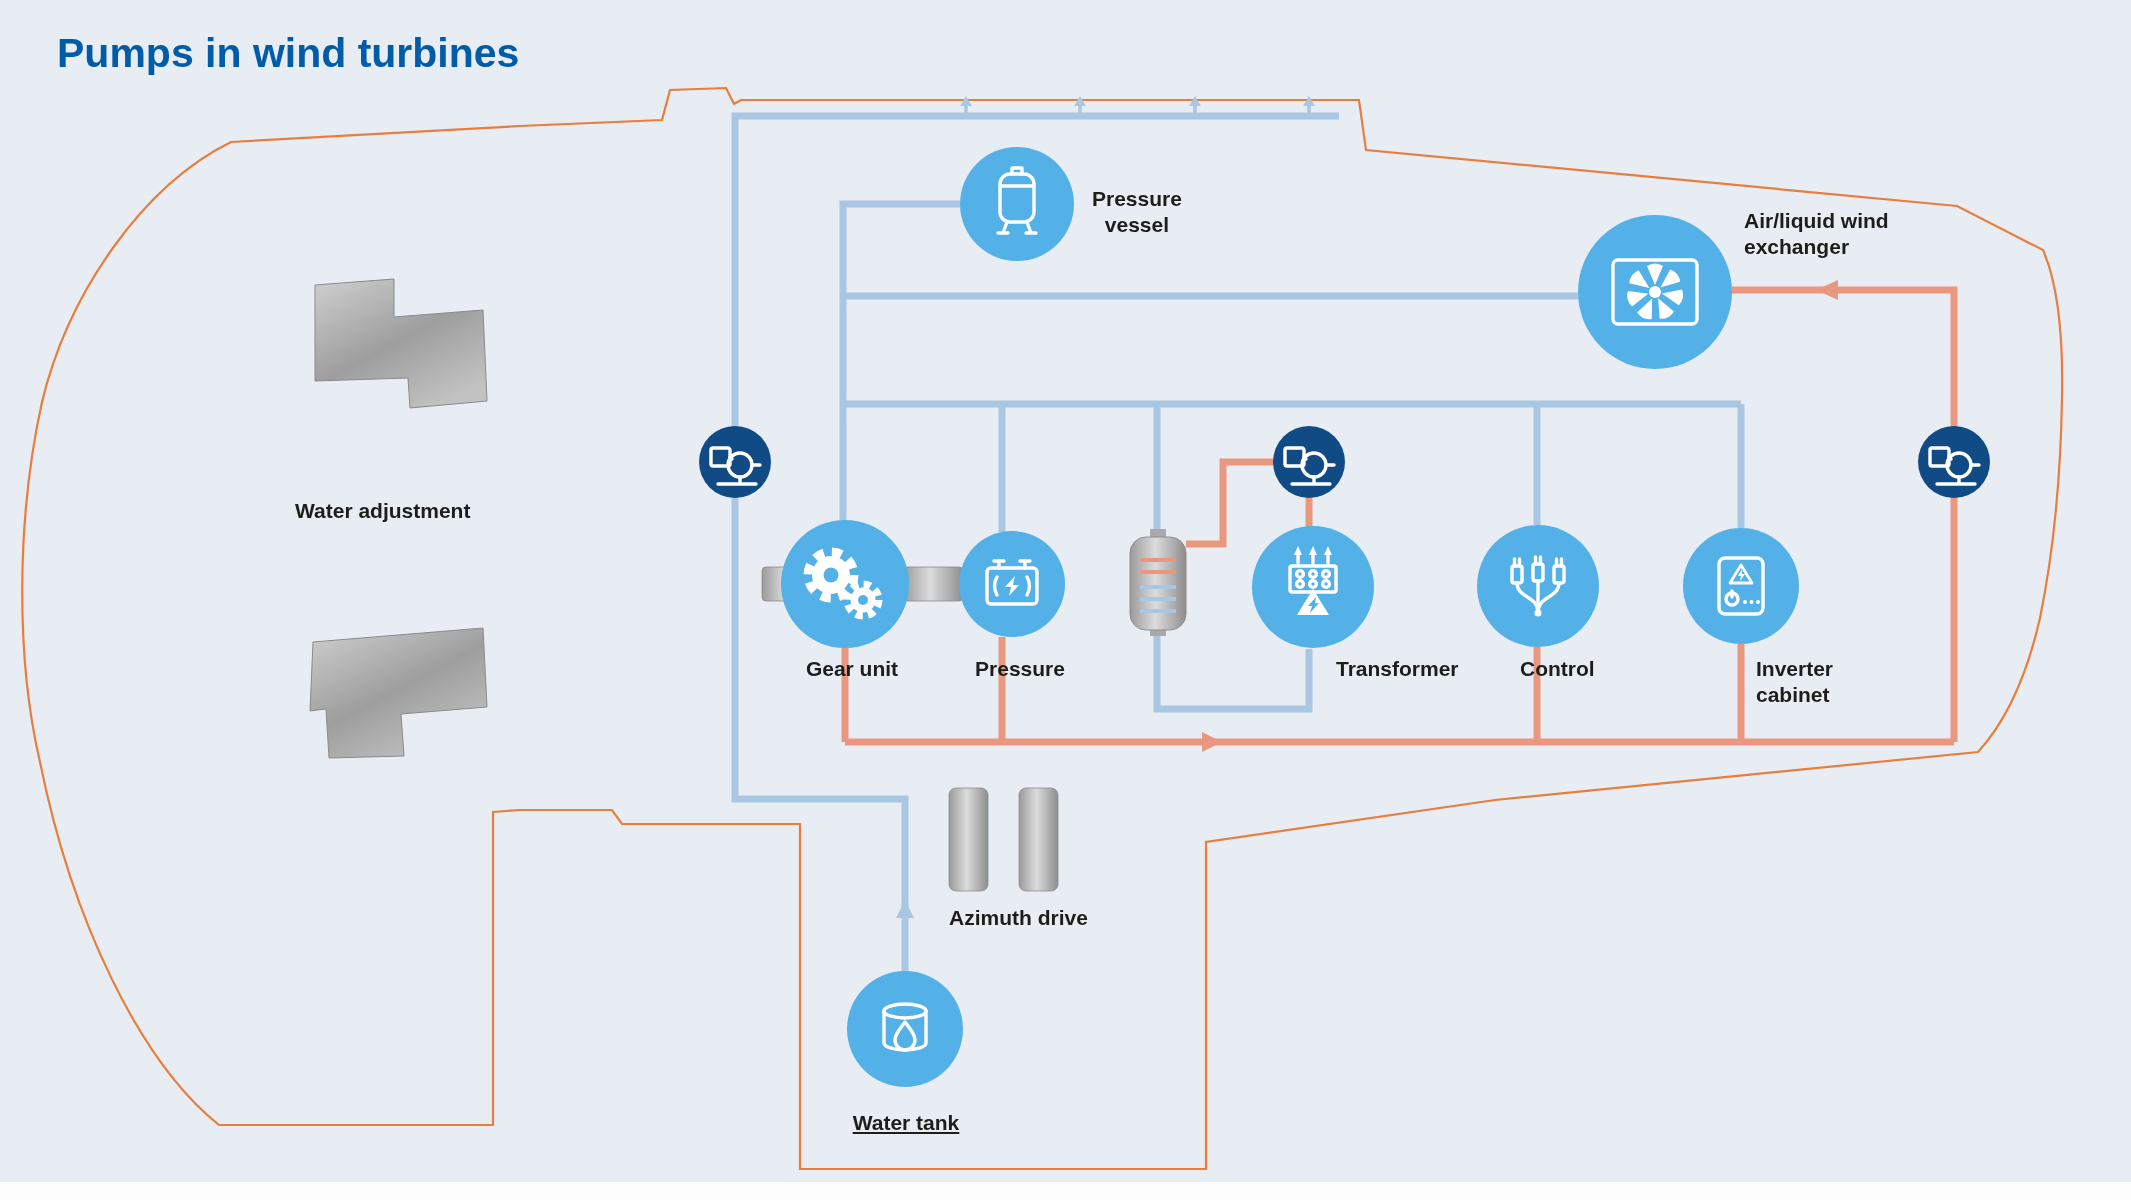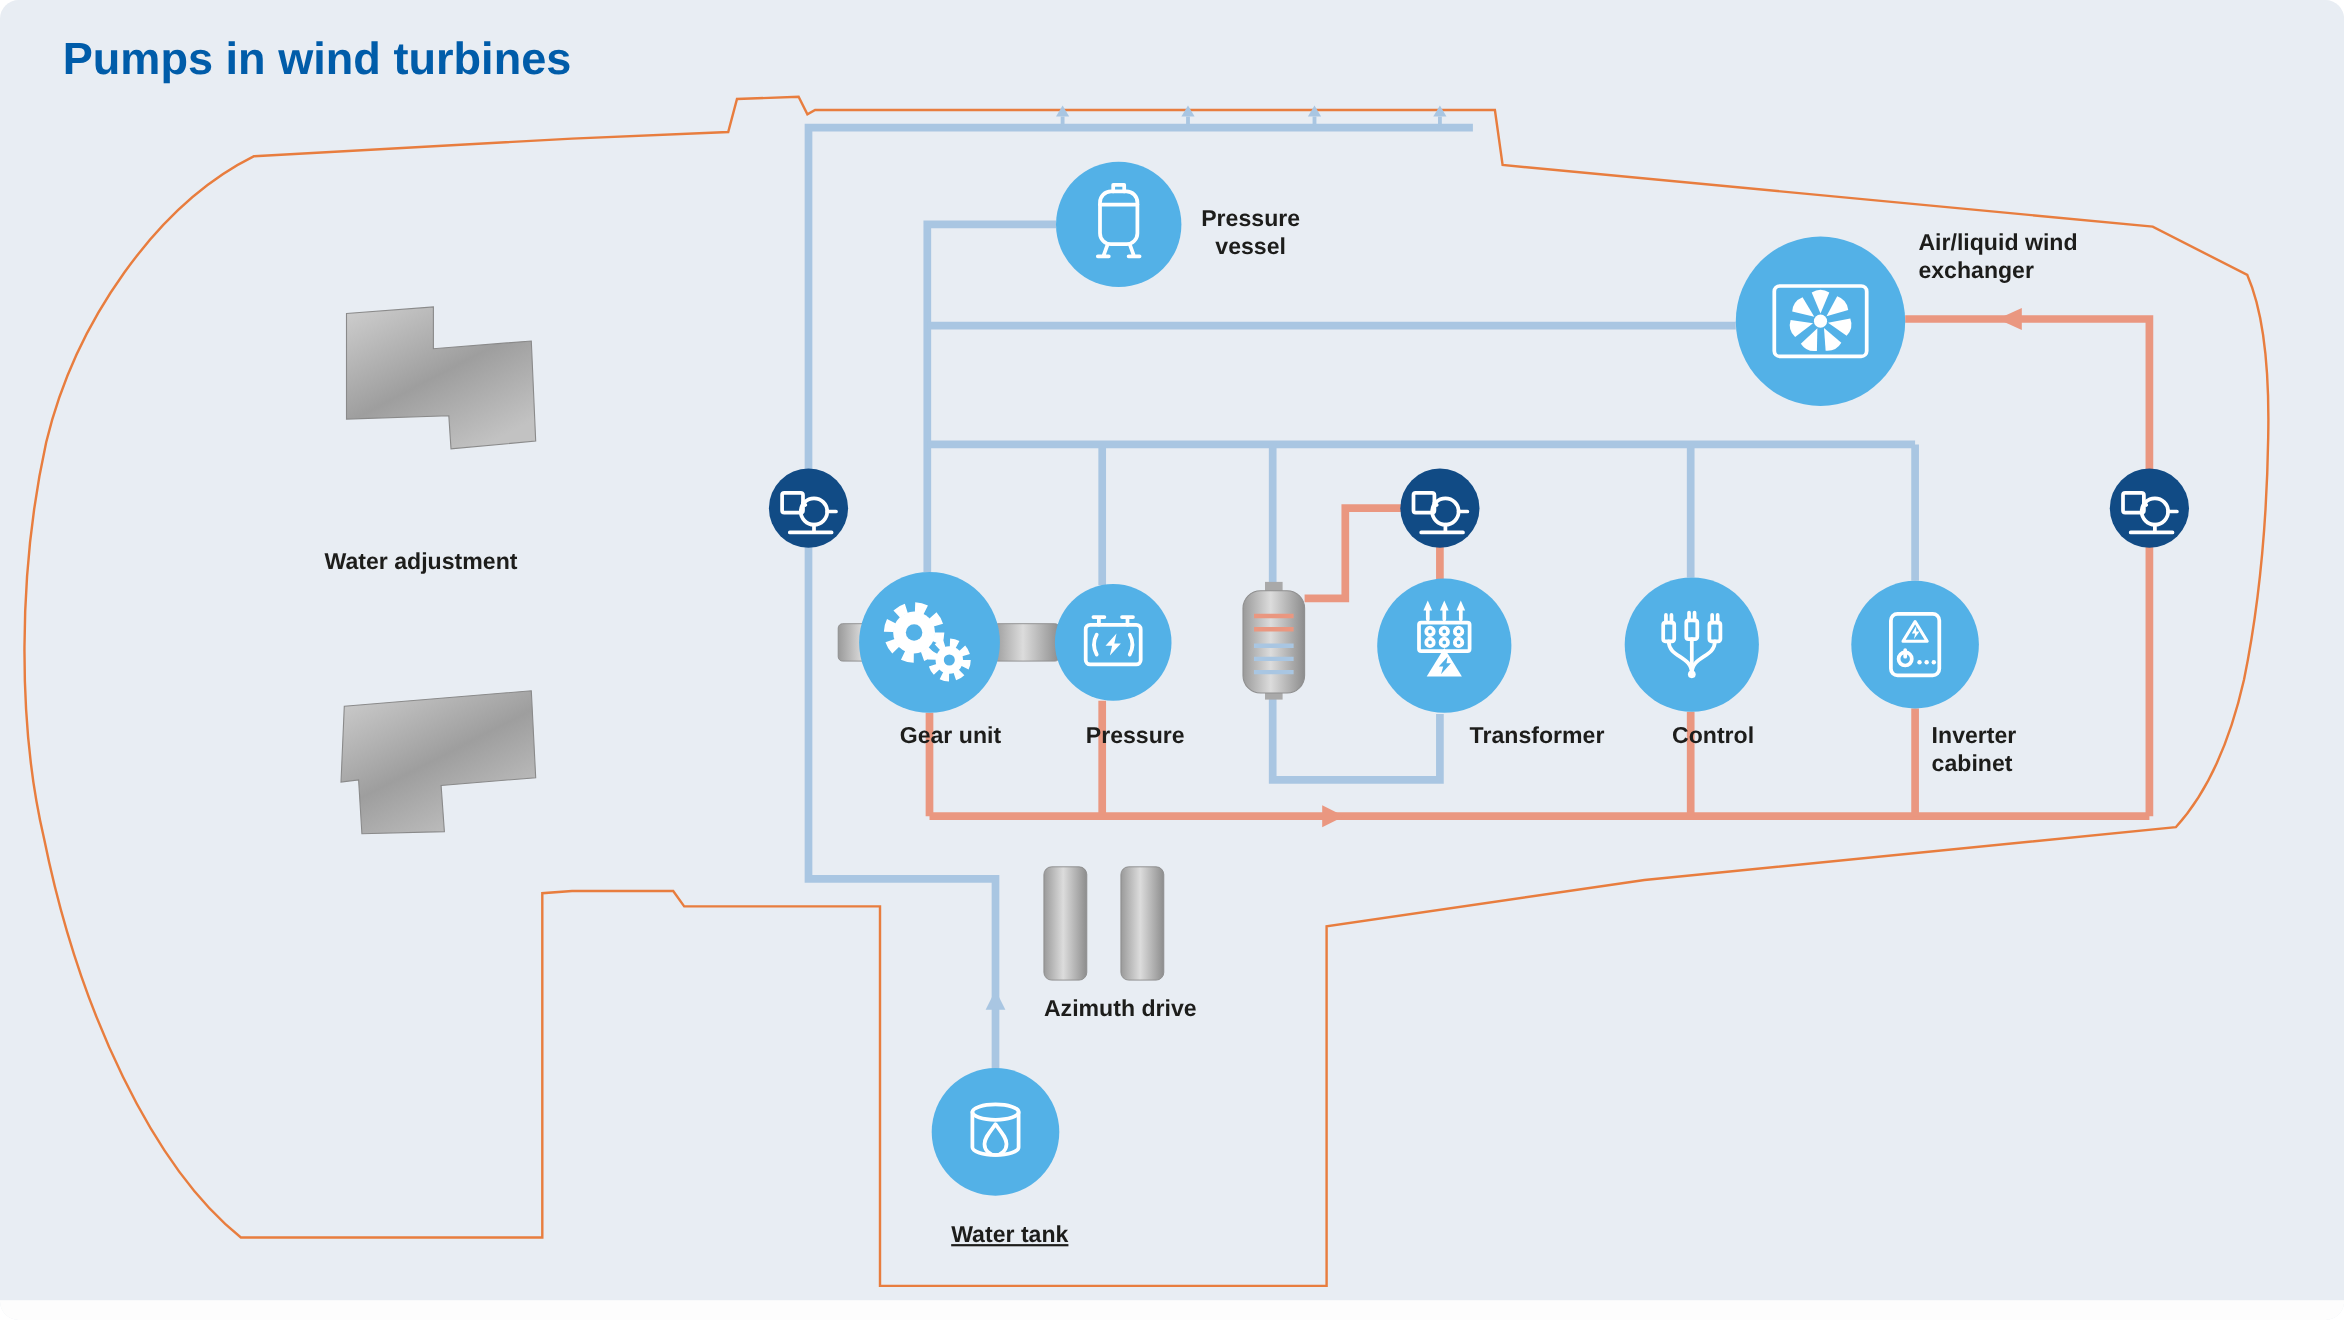--- a/index.html
+++ b/index.html
@@ -1,35 +1,35 @@
 <!DOCTYPE html>
 <html style="--background: #E8EDF3; --title: #005CA9; --circle: #53B1E7; --pump: #114B85; --pipe-cool: #A9C6E2; --pipe-warm: #EA9780; --outline: #E87D3E; --label: #1D1D1B;"><head>
 <meta charset="utf-8">
 <style>
   :root{
     --background:#E8EDF3; --title:#005CA9; --circle:#53B1E7; --pump:#114B85;
     --pipe-cool:#A9C6E2; --pipe-warm:#EA9780; --outline:#E87D3E; --label:#1D1D1B;
   }
   html,body{margin:0;padding:0;}
   body{background:#fff;font-family:"Liberation Sans",sans-serif;}
-  .canvas{position:relative;width:2131px;height:1200px;background:var(--background);overflow:hidden;border-radius:17px;}
+  .canvas{position:relative;width:2131px;height:1200px;background:var(--background);overflow:hidden;}
   .title{position:absolute;left:57px;top:30px;font-size:41px;font-weight:700;color:var(--title);}
   svg.layer{position:absolute;left:0;top:0;}
   .pc{stroke:var(--pipe-cool);stroke-width:7;fill:none;}
   .pw{stroke:var(--pipe-warm);stroke-width:7;fill:none;}
   .pcthin{stroke:var(--pipe-cool);stroke-width:3.5;fill:none;}
   .afc{fill:var(--pipe-cool);stroke:none;}
   .afw{fill:var(--pipe-warm);stroke:none;}
   .outline{stroke:var(--outline);stroke-width:2.2;fill:none;}
   .node{position:absolute;border-radius:50%;background:var(--circle);display:flex;align-items:center;justify-content:center;}
   .pump{background:var(--pump);}
   .iw{fill:none;stroke:#fff;stroke-width:3.4;stroke-linecap:round;stroke-linejoin:round;}
   .hole{fill:var(--circle);}
   .lbl{position:absolute;font-size:21px;font-weight:700;color:var(--label);line-height:1.22;white-space:pre-line;}
-  .center{transform:translateX(-50%);margin-left:12px;}
+  .center{transform:translateX(-50%);}
   .bottom-strip{position:absolute;left:0;top:1182px;width:2131px;height:18px;background:#fdfdfd;}
 </style>
 </head>
 <body>
 
 <div class="canvas">
 
   <div class="title">Pumps in wind turbines</div>
 
   <svg class="layer" width="2131" height="1200" viewBox="0 0 2131 1200">

